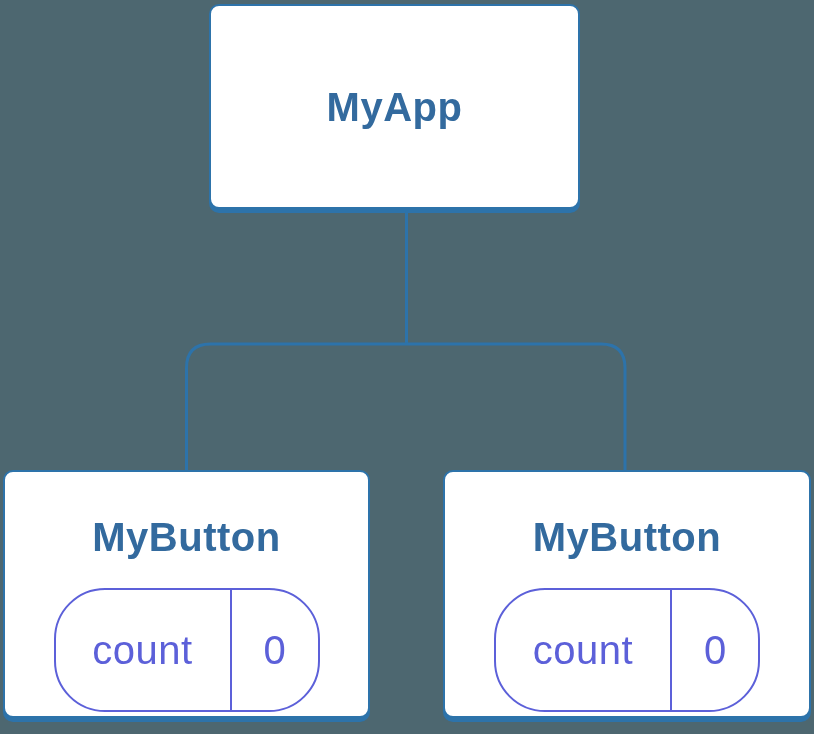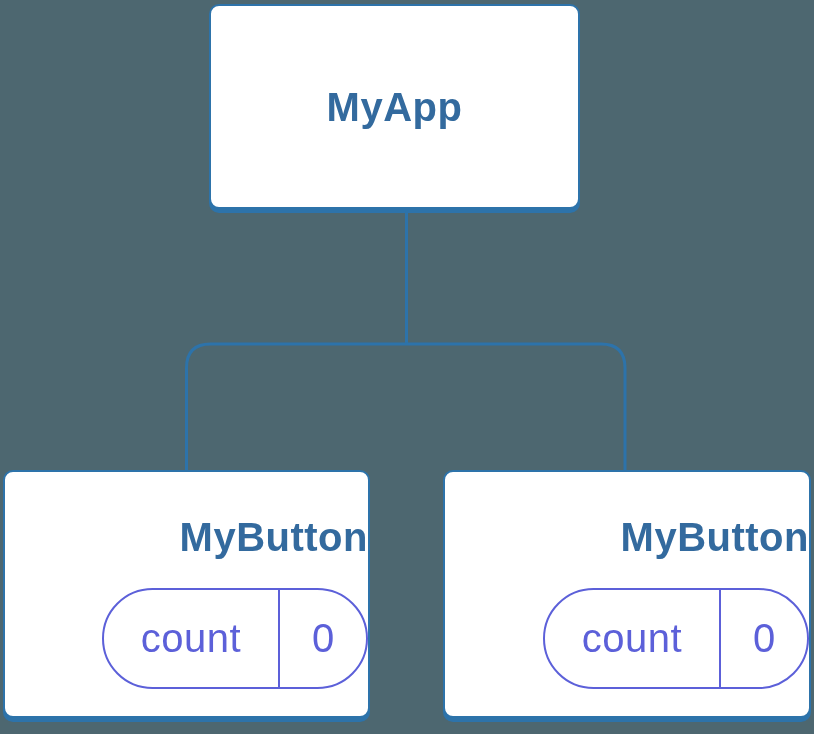--- a/index.html
+++ b/index.html
@@ -42,38 +42,38 @@
     display: flex;
     align-items: center;
     justify-content: center;
   }
   .node-child {
     top: 470px;
     width: 368px;
     height: 248px;
     display: flex;
     flex-direction: column;
-    align-items: flex-end;
+    align-items: center;
     padding-top: 42px;
   }
   .node-child-left  { left: 3px; width: 367px; }
   .node-child-right { left: 443px; }
   .node-label {
     font-size: 40px;
     font-weight: bold;
     color: var(--label-blue, #336a9e);
     line-height: 1.15;
     letter-spacing: 0.5px;
     white-space: nowrap;
   }
   .state-pill {
     box-sizing: border-box;
     margin-top: 28px;
     width: 266px;
-    height: 101px;
+    height: 124px;
     border: 2px solid var(--pill-purple, #5c60d9);
     border-radius: 51px;
     display: flex;
     align-items: stretch;
     background: var(--node-fill, #ffffff);
     color: var(--pill-purple, #5c60d9);
   }
   .state-key {
     width: 174px;
     border-right: 2px solid var(--pill-purple, #5c60d9);

